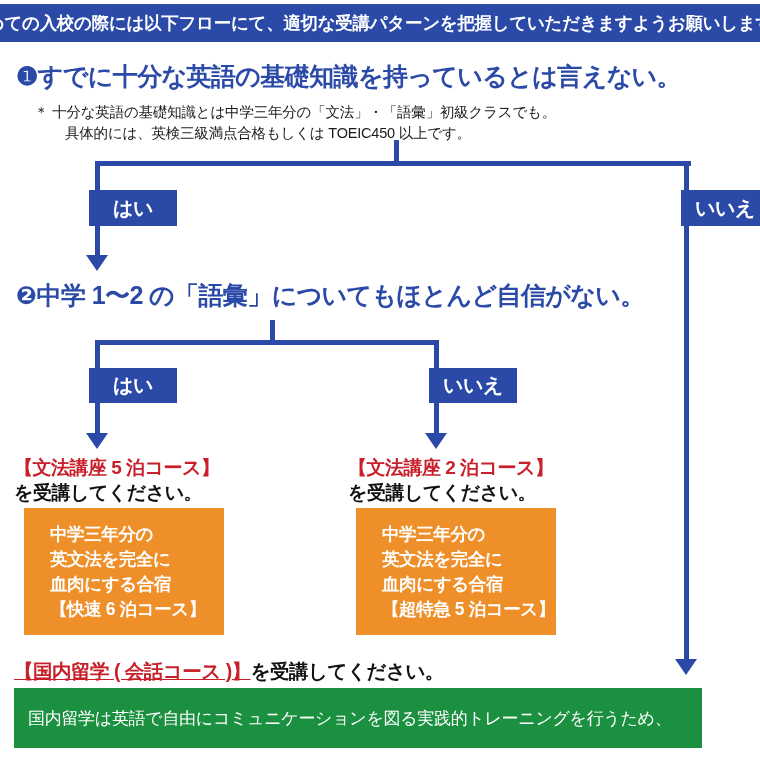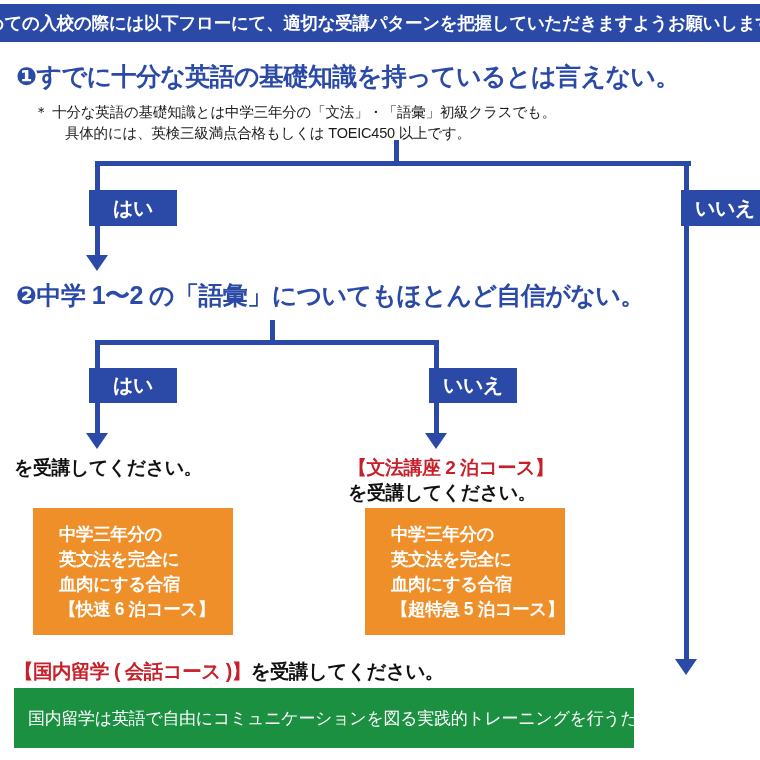--- a/index.html
+++ b/index.html
@@ -40,21 +40,21 @@
 
   
   .question {
     position: absolute;
     color: #2b4aa8;
     font-size: 25px;
     font-weight: bold;
     letter-spacing: -0.6px;
     white-space: nowrap;
   }
-  #question-1 { left: 16px; top: 60px; }
+  #question-1 { left: 16px; top: 60px; font-family: Liberation Serif, serif; }
   #question-2 { left: 16px; top: 279px; }
 
   .footnote {
     position: absolute;
     color: #1a1a1a;
     font-size: 14.5px;
     letter-spacing: -0.2px;
     white-space: nowrap;
   }
   #footnote-1 { left: 34px; top: 103px; }
@@ -108,21 +108,20 @@
   }
 
   
   .orange-box {
     position: absolute;
     background: #ef8f2a;
     display: flex;
     flex-direction: column;
     align-items: center;
     justify-content: center;
-    margin-left: 9px;
   }
   .orange-box .line {
     color: #ffffff;
     font-size: 17.5px;
     font-weight: bold;
     line-height: 25px;
     letter-spacing: -0.4px;
     white-space: nowrap;
     text-align: left;
     width: 148px;
@@ -131,28 +130,28 @@
   
   #final-heading {
     position: absolute;
     left: 14px;
     top: 658px;
     white-space: nowrap;
     font-size: 19.5px;
     font-weight: bold;
     letter-spacing: -0.5px;
   }
-  #final-heading .red { color: #c8202a; }
+  #final-heading .red { color: #c8202a; text-decoration: underline; }
   #final-heading .black { color: #111111; }
 
   .green-box {
     position: absolute;
     left: 14px;
     top: 688px;
-    width: 620px;
+    width: 688px;
     height: 60px;
     background: #1a9040;
     display: flex;
     flex-direction: column;
     justify-content: center;
     padding-left: 14px;
     box-sizing: border-box;
   }
   .green-box .line {
     color: #ffffff;
@@ -202,20 +201,21 @@
   <div class="arrow-head" style="left:425px; top:433px;"></div>
 
   <div class="badge" style="left:53px; top:368px; width:88px; height:35px;">
     <span>はい</span>
   </div>
   <div class="badge" style="left:393px; top:368px; width:88px; height:35px;">
     <span>いいえ</span>
   </div>
 
   <div class="course-heading" style="left:14px; top:455px;">
+    <span class="red">【文法講座 5 泊コース】</span>
     <span class="black">を受講してください。</span>
   </div>
   <div class="orange-box" style="left:24px; top:508px; width:200px; height:127px;">
     <span class="line">中学三年分の</span>
     <span class="line">英文法を完全に</span>
     <span class="line">血肉にする合宿</span>
     <span class="line">【快速 6 泊コース】</span>
   </div>
 
   <div class="course-heading" style="left:348px; top:455px;">

